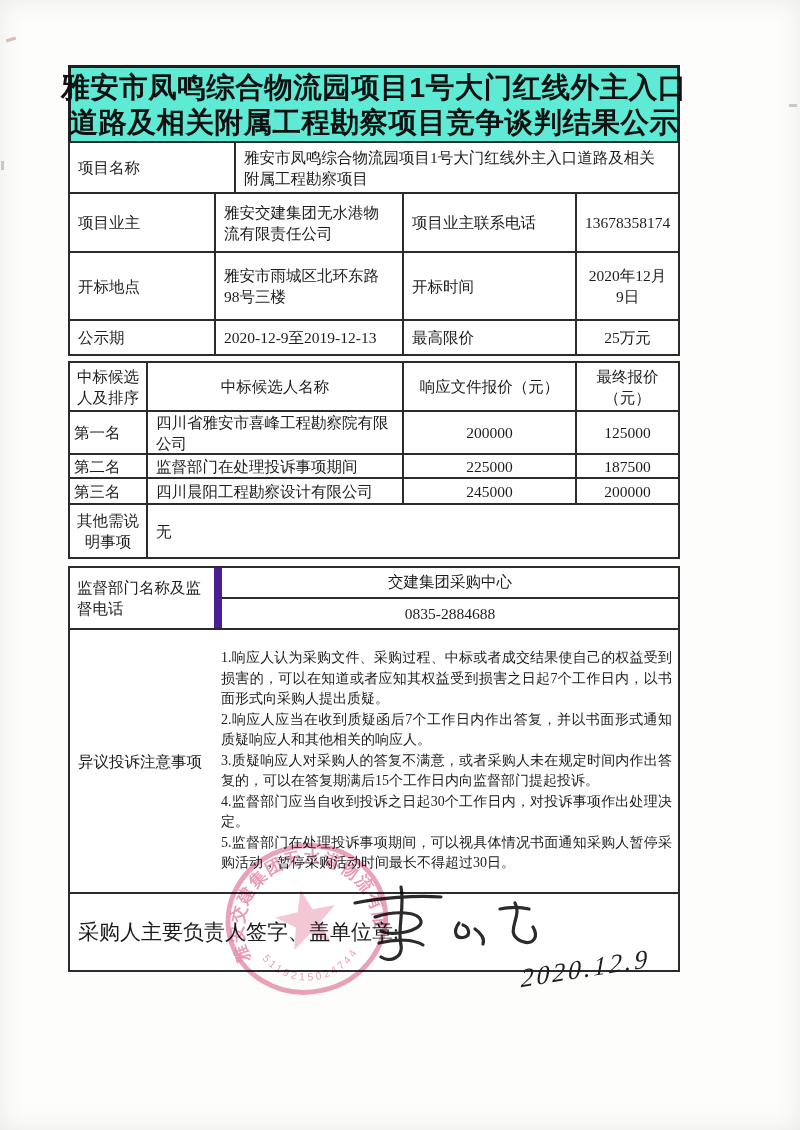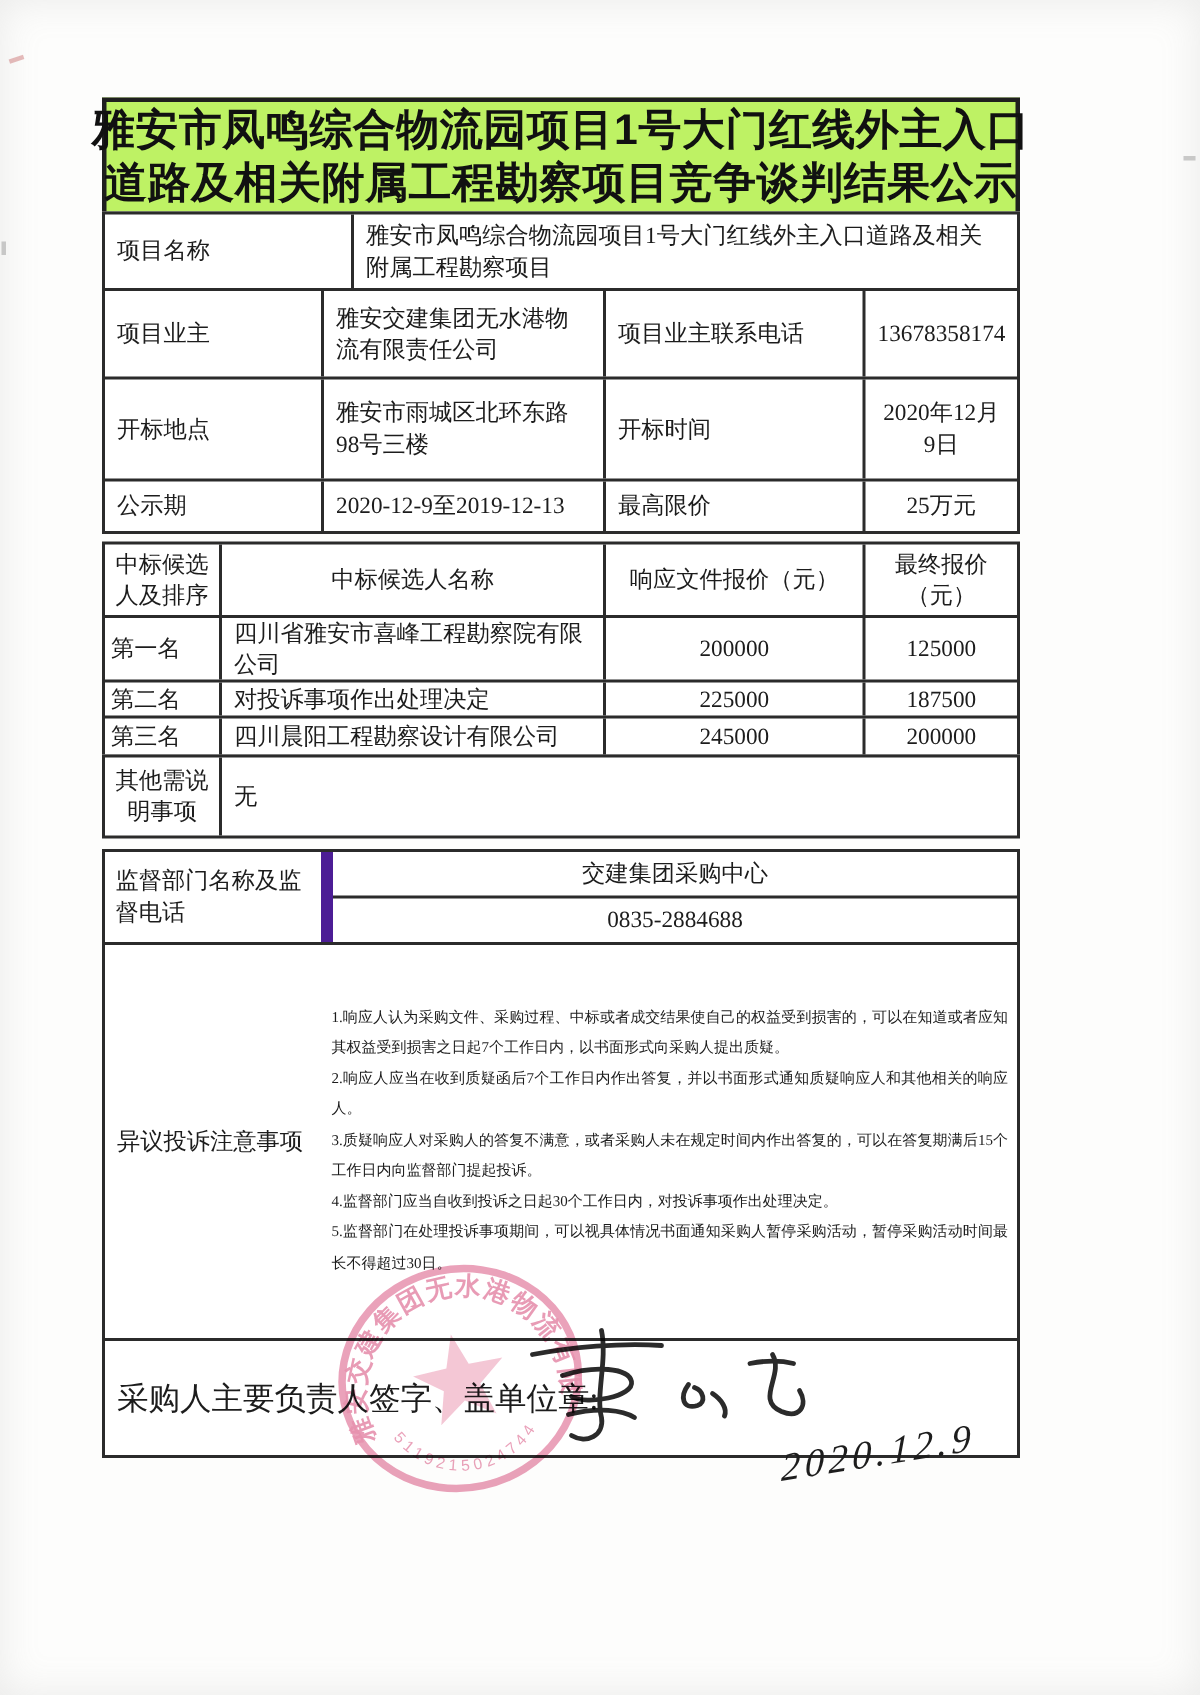--- a/index.html
+++ b/index.html
@@ -11,21 +11,21 @@
   }
   .page-shade{position:absolute;inset:0;box-shadow:inset 0 0 26px rgba(150,150,150,.18);pointer-events:none;}
   .artifact{position:absolute;background:#9a9a9a;opacity:.5;}
   .artifact.red{background:#c76a6a;opacity:.45;}
 
   .doc{position:absolute;left:68px;top:65px;width:612px;}
 
   .title-box{
     border:3px solid #1f1f1f;height:79px;box-sizing:border-box;
     display:flex;flex-direction:column;justify-content:center;align-items:center;
-    background:#bef264;
+    background:#5eead4;
   }
   .title-line{
     font-family:"Liberation Sans","DejaVu Sans",sans-serif;
     font-weight:900;font-size:28.5px;line-height:35px;letter-spacing:.5px;
     color:#111;white-space:nowrap;
   }
 
   .sect{border:2px solid #2b2b2b;background:#fff;box-sizing:border-box;}
   .s-a{margin-top:-3px;}
   .s-b{margin-top:5px;}
@@ -61,21 +61,21 @@
   .h-c3{height:26px;}
   .h-ot{height:52px;}
   .h-sv{height:60px;}
   .h-ob{height:262px;}
 
   .sv-right{flex:1;display:flex;flex-direction:column;border-left:8px solid #4c1d95;}
   .sv-sub{flex:1;display:flex;align-items:center;justify-content:center;font-size:15.5px;}
   .sv-sub:first-child{border-bottom:2px solid #2b2b2b;}
 
   .ob-text{flex:1;display:flex;flex-direction:column;justify-content:center;
-    font-size:10px;line-height:20.5px;padding:6px 6px 6px 7px;}
+    font-size:14px;line-height:20.5px;padding:6px 6px 6px 7px;}
   .ob-text p{margin:0;text-align:justify;}
 
   .sig-row{position:relative;display:flex;align-items:center;padding:0 0 0 8px;height:76px;box-sizing:border-box;}
   .sig-label{font-size:21px;}
   .sig-date{
     position:absolute;left:450px;top:60px;
     font-size:26px;font-style:italic;letter-spacing:3px;color:#1d1d1d;
     transform:rotate(-9deg) skewX(-10deg);white-space:nowrap;
   }
 
@@ -132,21 +132,21 @@
       <div class="cell c4 hdr">最终报价（元）</div>
     </div>
     <div class="row h-c1">
       <div class="cell c1n">第一名</div>
       <div class="cell c2n">四川省雅安市喜峰工程勘察院有限公司</div>
       <div class="cell c3 ctr">200000</div>
       <div class="cell c4 ctr">125000</div>
     </div>
     <div class="row h-c2">
       <div class="cell c1n">第二名</div>
-      <div class="cell c2n">对投诉事项作出处理决定</div>
+      <div class="cell c2n">监督部门在处理投诉事项期间</div>
       <div class="cell c3 ctr">225000</div>
       <div class="cell c4 ctr">187500</div>
     </div>
     <div class="row h-c3">
       <div class="cell c1n">第三名</div>
       <div class="cell c2n">四川晨阳工程勘察设计有限公司</div>
       <div class="cell c3 ctr">245000</div>
       <div class="cell c4 ctr">200000</div>
     </div>
   </div>

